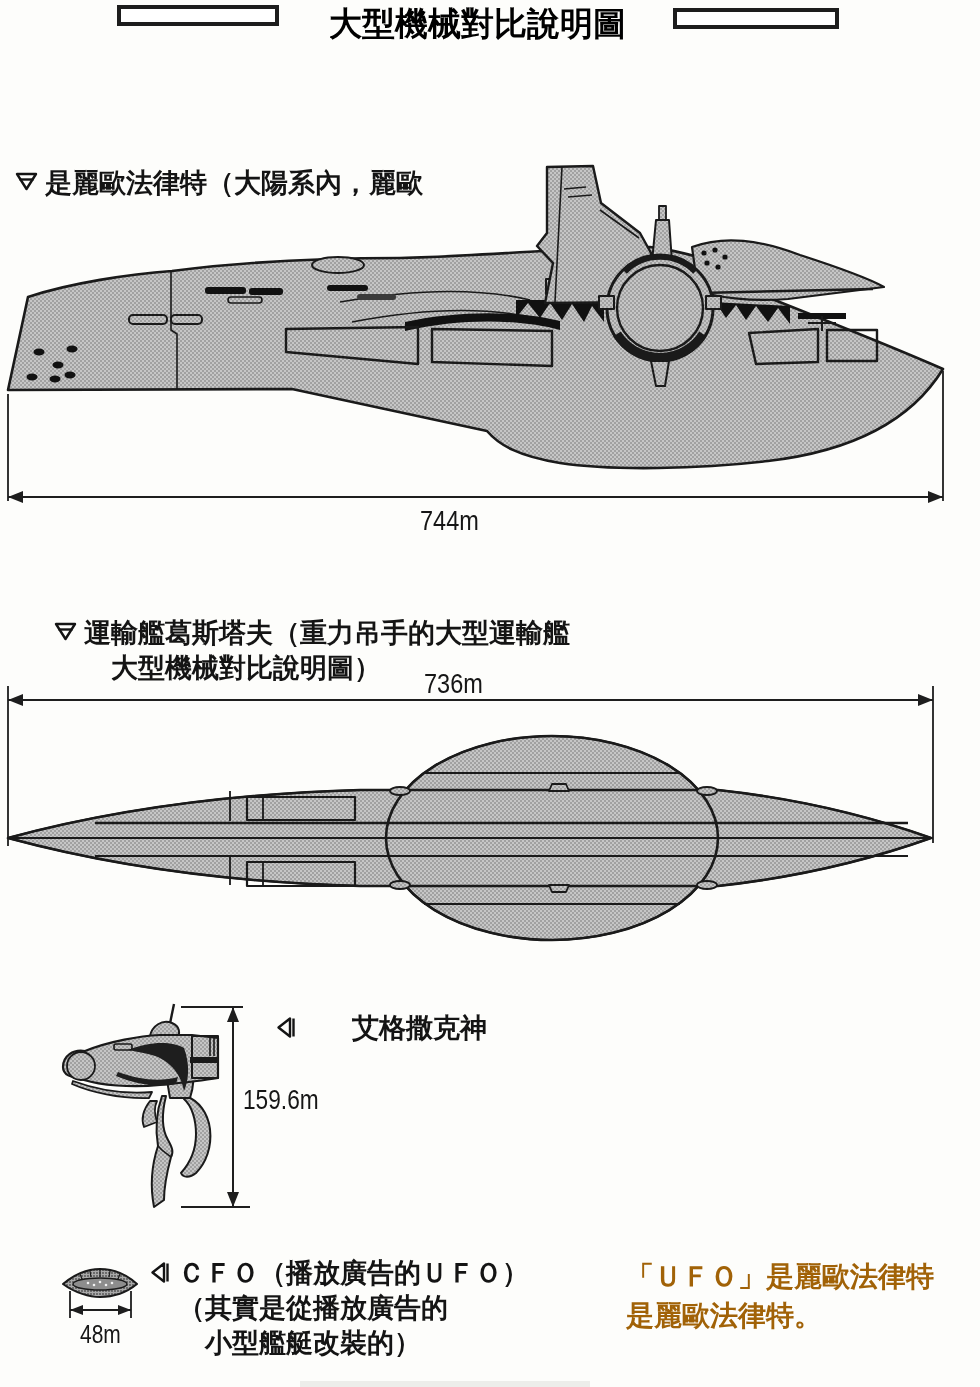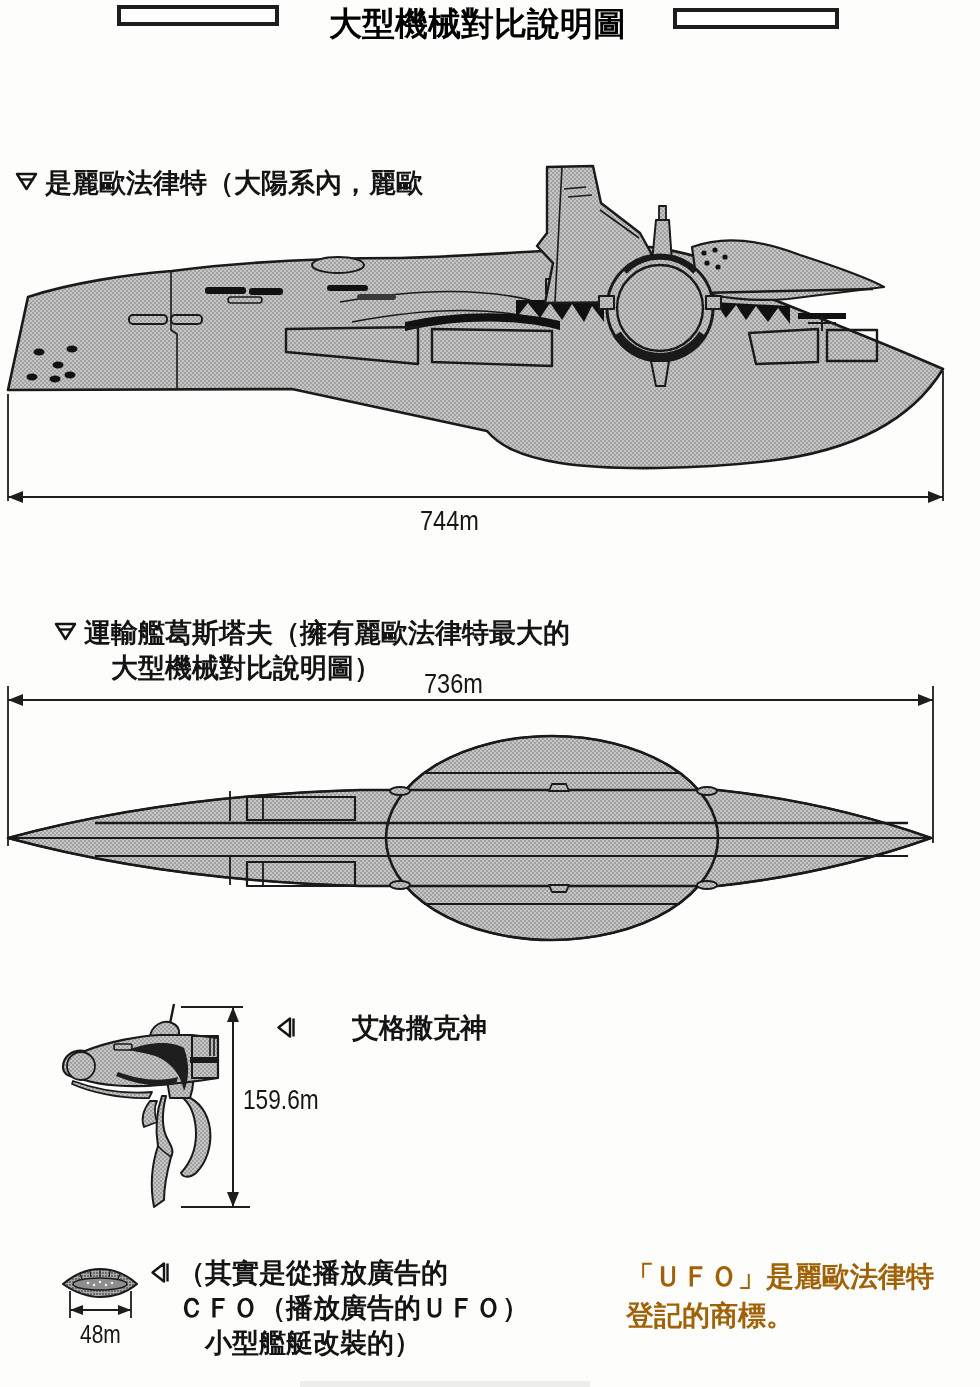--- a/index.html
+++ b/index.html
@@ -248,21 +248,21 @@
 <div class="dim-label" style="left:420px;top:505px;">744m</div>
 
 <div class="caption" style="left:54px;top:616px;">
   <span class="marker">
     <svg width="23" height="21" viewBox="0 0 23 21">
       <path d="M2,3 H21 L11.5,18 Z" fill="none" stroke="#141414" stroke-width="2.4" stroke-linejoin="round"></path>
       <line x1="4.5" y1="8.5" x2="18.5" y2="8.5" stroke="#141414" stroke-width="2.4"></line>
     </svg>
   </span>
   <span>
-    <span style="display:block;">運輸艦葛斯塔夫（擁有麗歐法律特最大的</span>
+    <span style="display:block;">運輸艦葛斯塔夫（重力吊手的大型運輸艦</span>
     <span style="display:block;" class="indent2">大型機械對比說明圖）</span>
   </span>
 </div>
 <div class="dim-label" style="left:424px;top:668px;">736m</div>
 
 <div class="caption" style="left:276px;top:1011px;gap:48px;">
   <span class="marker">
     <svg width="21" height="23" viewBox="0 0 21 23">
       <path d="M14,2.5 V20.5 L2.5,11.5 Z" fill="none" stroke="#141414" stroke-width="2.4" stroke-linejoin="round"></path>
       <line x1="17.5" y1="2.5" x2="17.5" y2="20.5" stroke="#141414" stroke-width="2.4"></line>
@@ -273,23 +273,23 @@
 <div class="dim-label" style="left:243px;top:1085px;font-size:27px;">159.6m</div>
 
 <div class="caption" style="left:150px;top:1256px;">
   <span class="marker">
     <svg width="21" height="23" viewBox="0 0 21 23">
       <path d="M14,2.5 V20.5 L2.5,11.5 Z" fill="none" stroke="#141414" stroke-width="2.4" stroke-linejoin="round"></path>
       <line x1="17.5" y1="2.5" x2="17.5" y2="20.5" stroke="#141414" stroke-width="2.4"></line>
     </svg>
   </span>
   <span>
+    <span style="display:block;">ＣＦＯ（播放廣告的ＵＦＯ）</span>
     <span style="display:block;">（其實是從播放廣告的</span>
-    <span style="display:block;">ＣＦＯ（播放廣告的ＵＦＯ）</span>
     <span style="display:block;" class="indent2">小型艦艇改裝的）</span>
   </span>
 </div>
 <div class="dim-label" style="left:80px;top:1320px;font-size:25px;">48m</div>
 
 <div class="footnote">
   <span style="display:block;">「ＵＦＯ」是麗歐法律特</span>
-  <span style="display:block;">登記的商標。</span>
+  <span style="display:block;">是麗歐法律特。</span>
 </div>
 
 </body></html>

